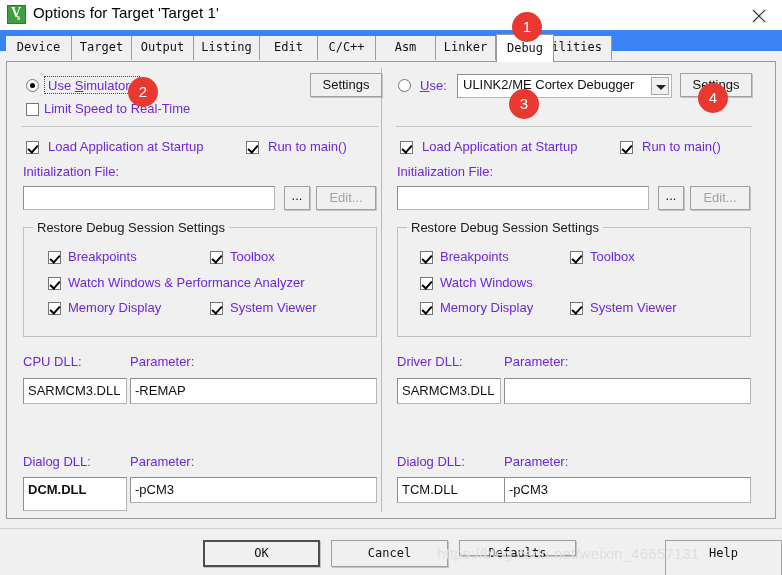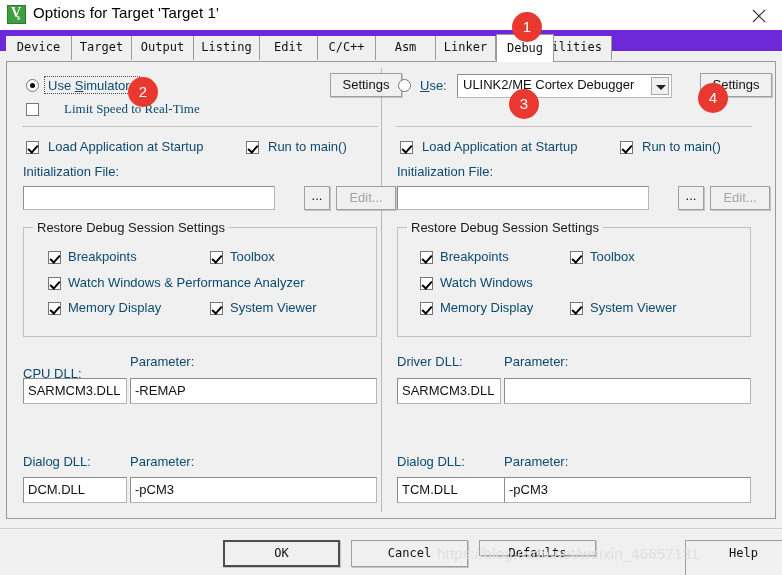--- a/index.html
+++ b/index.html
@@ -18,55 +18,55 @@
   .title-icon .v{position:absolute;left:3px;top:0px;color:#ffffff;font-size:14px;font-weight:bold;
     font-family:"Liberation Serif", serif;line-height:14px;}
   .title-icon .s{position:absolute;left:9px;top:8px;color:#ffffff;font-size:8px;font-weight:bold;
     font-family:"Liberation Serif", serif;line-height:8px;}
   .title-text{position:absolute;left:33px;top:4px;font-size:15px;color:#000000;
     font-family:"Liberation Sans", sans-serif;letter-spacing:0.1px;}
   .close-btn{position:absolute;right:0px;top:0px;width:46px;height:30px;cursor:default;}
   .close-btn svg{position:absolute;left:16px;top:9px;}
 
   
-  .tabstrip{position:absolute;left:0;top:30px;width:782px;height:21px;background:#6d28d9;}
+  .tabstrip{position:absolute;left:0;top:30px;width:782px;height:21px;background:#3b82f6;}
   .tab{position:absolute;top:6px;height:24px;box-sizing:border-box;
     font-family:"DejaVu Sans Mono", monospace;font-size:12px;color:#111;
     text-align:center;line-height:23px;border-right:1px solid #9a9a9a;
     background:#f0f0f0;white-space:nowrap;cursor:default;}
   .tab.sel{top:4px;height:28px;line-height:26px;background:#ffffff;
     border-left:1px solid #9a9a9a;border-top:1px solid #9a9a9a;
     border-right:1px solid #9a9a9a;border-bottom:none;z-index:5;}
 
   
   .panel{position:absolute;left:6px;top:61px;width:770px;height:458px;
     background:#f0f0f0;border:1px solid #9a9a9a;box-sizing:border-box;}
   .vsplit{position:absolute;left:381px;top:68px;width:1px;height:444px;background:#b9b9b9;}
   .hsep{position:absolute;height:1px;background:#c3c3c3;}
 
   
-  .lbl{position:absolute;font-size:13px;color:#0c4a6e;white-space:nowrap;
+  .lbl{position:absolute;font-size:13px;color:#6d28d9;white-space:nowrap;
     font-family:"Liberation Sans", sans-serif;}
   .lbl u{text-decoration:underline;}
 
   .cb{position:absolute;width:13px;height:13px;background:#ffffff;
     border:1px solid #767676;box-sizing:border-box;cursor:default;}
   .cb.on::after{content:"";position:absolute;left:3px;top:1px;width:4px;height:8px;
     border:solid #000;border-width:0 2px 2px 0;transform:rotate(42deg);}
 
   .rb{position:absolute;width:13px;height:13px;border-radius:50%;background:#ffffff;
     border:1px solid #767676;box-sizing:border-box;cursor:default;}
   .rb.on::after{content:"";position:absolute;left:3px;top:3px;width:5px;height:5px;
     border-radius:50%;background:#000;}
 
   .focusrect{position:absolute;border:1px dotted #4a4a4a;box-sizing:border-box;}
 
   .btn{position:absolute;background:#f0f0f0;border:1px solid #a0a0a0;box-sizing:border-box;
     font-family:"DejaVu Sans Mono", monospace;font-size:12px;color:#111;text-align:center;
-    cursor:default;box-shadow:1px 1px 0 rgba(0,0,0,0.18);margin-left:20px;}
+    cursor:default;box-shadow:1px 1px 0 rgba(0,0,0,0.18);}
   .btn.sans{font-family:"Liberation Sans", sans-serif;font-size:13px;}
   .btn.dis{color:#a3a3a3;}
   .btn.def{border:2px solid #4d4d4d;}
 
   .field{position:absolute;background:#ffffff;box-sizing:border-box;
     border:1px solid #b5b5b5;border-top:1px solid #8d8d8d;border-left:1px solid #8d8d8d;
     font-size:13px;color:#111;line-height:21px;padding-left:4px;overflow:hidden;
     white-space:nowrap;font-family:"Liberation Sans", sans-serif;}
 
   .combo{position:absolute;background:#ffffff;box-sizing:border-box;
@@ -128,21 +128,21 @@
   </div>
 
   <div class="panel"></div>
   <div class="vsplit"></div>
 
   <div class="rb on" style="left:26px;top:79px;"></div>
   <div class="focusrect" style="left:44px;top:76px;width:96px;height:18px;"></div>
   <div class="lbl" style="left:48px;top:78px;"><span>Use </span><u>S</u><span>imulator</span></div>
 
   <div class="cb" style="left:26px;top:103px;"></div>
-  <div class="lbl" style="left:64px;top:101px;font-family:Liberation Serif, serif;">Limit Speed to Real-Time</div>
+  <div class="lbl" style="left:44px;top:101px;">Limit Speed to Real-Time</div>
 
   <div class="btn sans" style="left:310px;top:73px;width:72px;height:24px;line-height:22px;">Settings</div>
 
   <div class="hsep" style="left:22px;top:126px;width:356px;"></div>
 
   <div class="cb on" style="left:26px;top:141px;"></div>
   <div class="lbl" style="left:48px;top:139px;">Load Application at Startup</div>
   <div class="cb on" style="left:246px;top:141px;"></div>
   <div class="lbl" style="left:268px;top:139px;">Run to main()</div>
 
@@ -160,28 +160,28 @@
   <div class="lbl" style="left:230px;top:249px;">Toolbox</div>
 
   <div class="cb on" style="left:48px;top:277px;"></div>
   <div class="lbl" style="left:68px;top:275px;">Watch Windows &amp; Performance Analyzer</div>
 
   <div class="cb on" style="left:48px;top:302px;"></div>
   <div class="lbl" style="left:68px;top:300px;">Memory Display</div>
   <div class="cb on" style="left:210px;top:302px;"></div>
   <div class="lbl" style="left:230px;top:300px;">System Viewer</div>
 
-  <div class="lbl" style="left:23px;top:366px;text-align:right;">CPU DLL:</div>
+  <div class="lbl" style="left:23px;top:354px;text-align:right;">CPU DLL:</div>
   <div class="lbl" style="left:130px;top:354px;">Parameter:</div>
   <div class="field" style="left:23px;top:378px;width:104px;height:26px;line-height:24px;">SARMCM3.DLL</div>
   <div class="field" style="left:130px;top:378px;width:247px;height:26px;line-height:24px;">-REMAP</div>
 
   <div class="lbl" style="left:23px;top:454px;">Dialog DLL:</div>
   <div class="lbl" style="left:130px;top:454px;">Parameter:</div>
-  <div class="field" style="left:23px;top:477px;width:104px;height:26px;line-height:24px;">DCM.DLL</div>
+  <div class="field" style="left:23px;top:477px;width:104px;height:34px;line-height:24px;font-weight:bold;">DCM.DLL</div>
   <div class="field" style="left:130px;top:477px;width:247px;height:26px;line-height:24px;">-pCM3</div>
 
   <div class="rb" style="left:398px;top:79px;"></div>
   <div class="lbl" style="left:420px;top:78px;"><u>U</u><span>se:</span></div>
 
   <div class="combo" style="left:457px;top:74px;width:215px;height:24px;">
     <span class="ctext">ULINK2/ME Cortex Debugger</span>
     <span class="carrow"></span>
   </div>
   <div class="btn sans" style="left:680px;top:73px;width:72px;height:24px;line-height:22px;">Settings</div>

